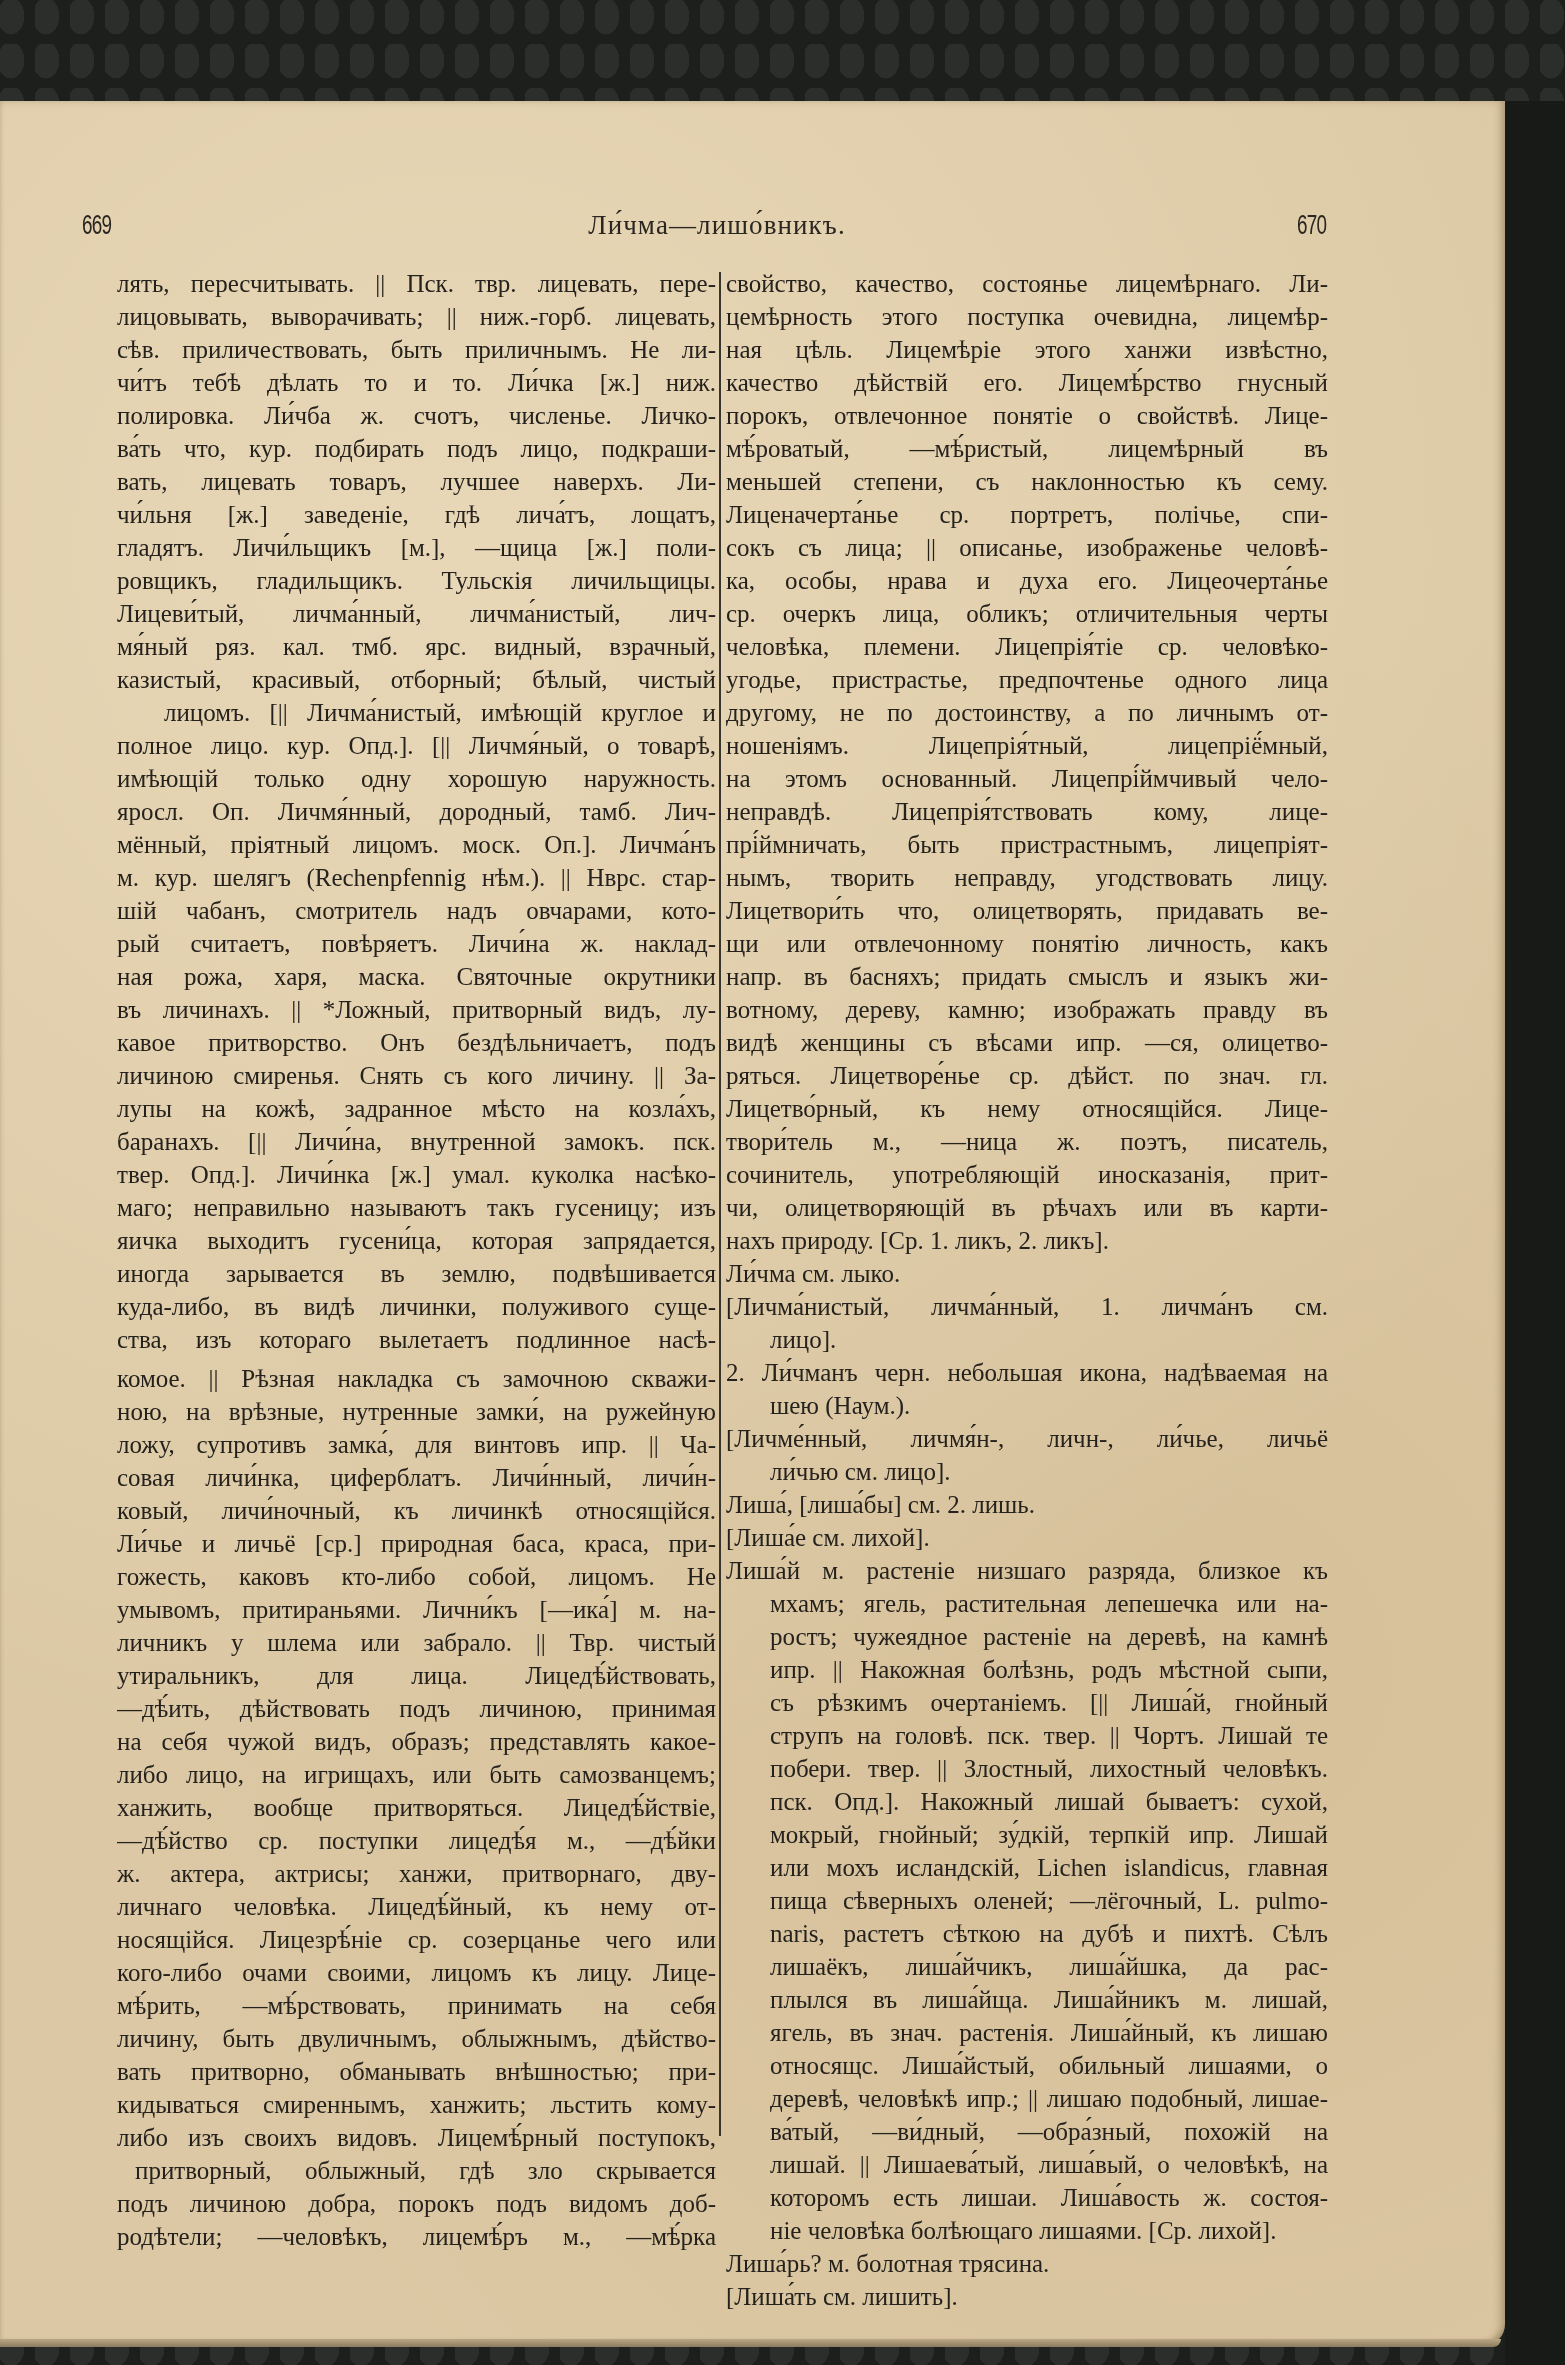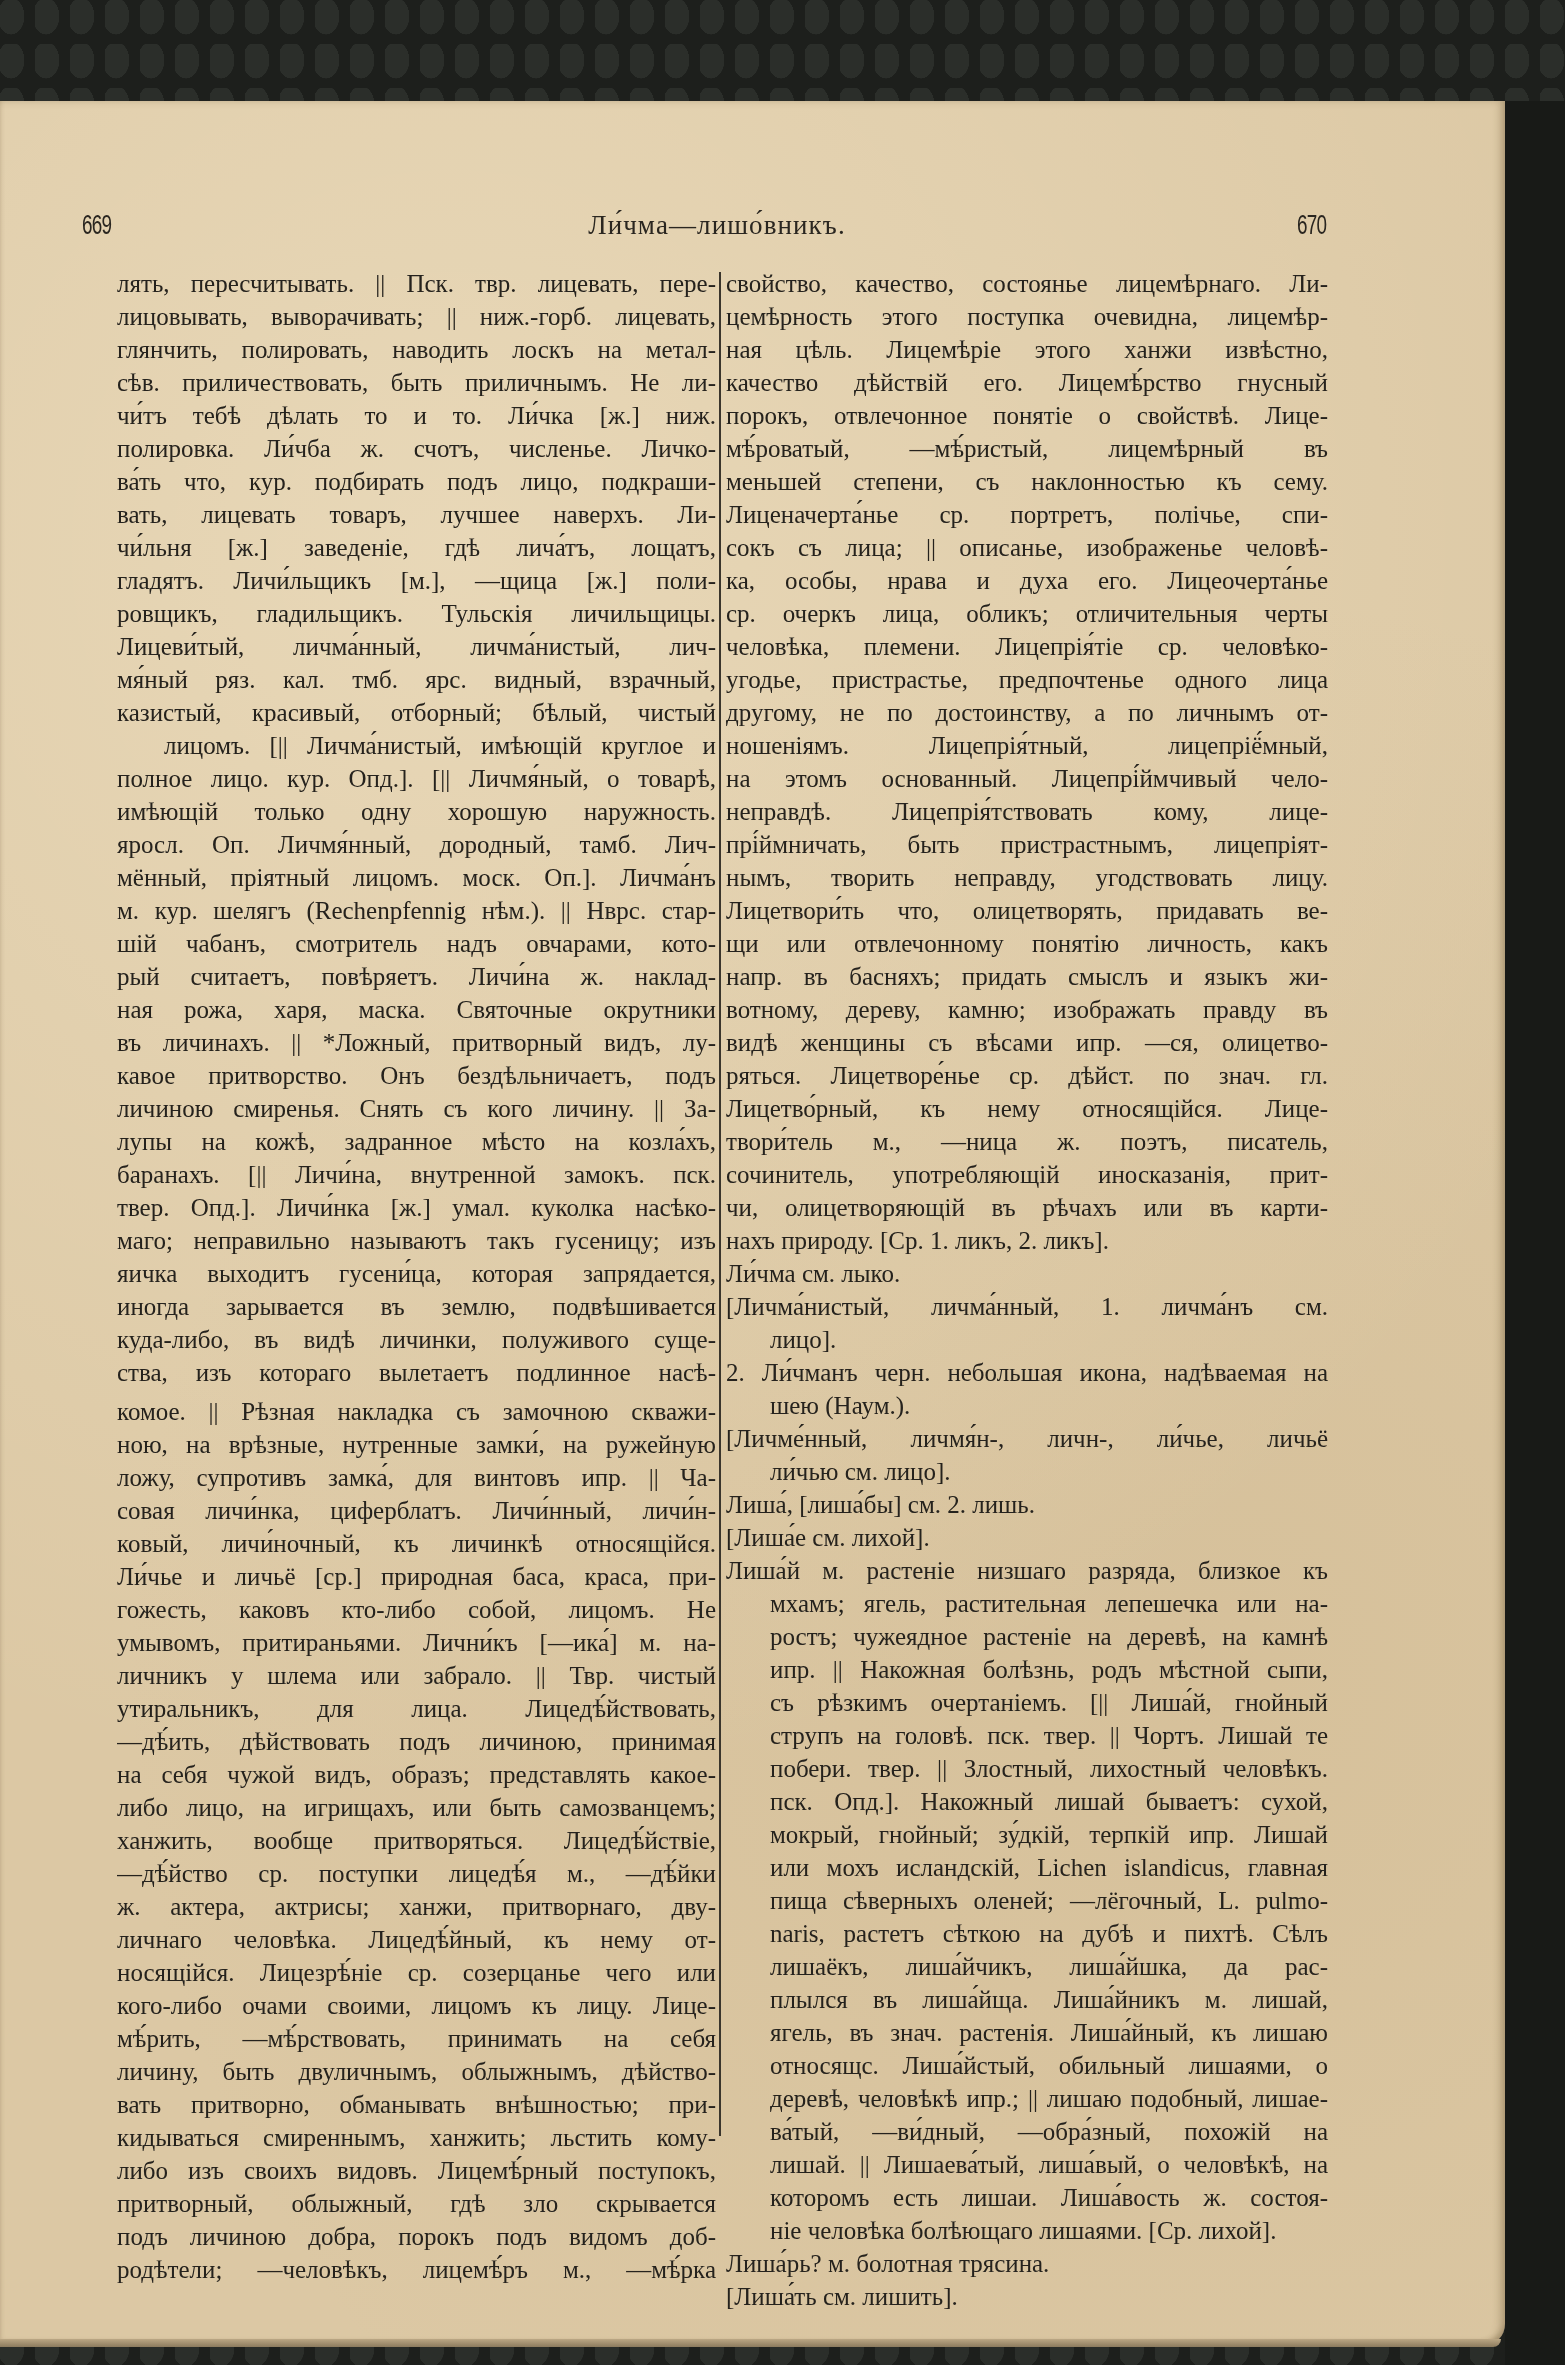--- a/index.html
+++ b/index.html
@@ -77,21 +77,20 @@
 
 <div class="header">
   <span class="pg-left">669</span>
   <span class="running-title">Ли́чма—лишо́вникъ.</span>
   <span class="pg-right">670</span>
 </div>
 
 <div class="column col-left" id="col-left">
     <span class="line" style="display: block;">лять, пересчитывать. || Пск. твр. лицевать, пере-</span>
     <span class="line" style="display: block;">лицовывать, выворачивать; || ниж.-горб. лицевать,</span>
-    <span class="line" style="display: block;">глянчить, полировать, наводить лоскъ на метал-</span>
     <span class="line" style="display: block;">сѣв. приличествовать, быть приличнымъ. Не ли-</span>
     <span class="line" style="display: block;">чи́тъ тебѣ дѣлать то и то. Ли́чка [ж.] ниж.</span>
     <span class="line" style="display: block;">полировка. Ли́чба ж. счотъ, численье. Личко-</span>
     <span class="line" style="display: block;">ва́ть что, кур. подбирать подъ лицо, подкраши-</span>
     <span class="line" style="display: block;">вать, лицевать товаръ, лучшее наверхъ. Ли-</span>
     <span class="line" style="display: block;">чи́льня [ж.] заведеніе, гдѣ лича́тъ, лощатъ,</span>
     <span class="line" style="display: block;">гладятъ. Личи́льщикъ [м.], —щица [ж.] поли-</span>
     <span class="line" style="display: block;">ровщикъ, гладильщикъ. Тульскія личильщицы.</span>
     <span class="line" style="display: block;">Лицеви́тый, личма́нный, личма́нистый, лич-</span>
     <span class="line" style="display: block;">мя́ный ряз. кал. тмб. ярс. видный, взрачный,</span>
@@ -133,21 +132,21 @@
     <span class="line" style="display: block;">—дѣ́йство ср. поступки лицедѣ́я м., —дѣ́йки</span>
     <span class="line" style="display: block;">ж. актера, актрисы; ханжи, притворнаго, дву-</span>
     <span class="line" style="display: block;">личнаго человѣка. Лицедѣ́йный, къ нему от-</span>
     <span class="line" style="display: block;">носящійся. Лицезрѣ́ніе ср. созерцанье чего или</span>
     <span class="line" style="display: block;">кого-либо очами своими, лицомъ къ лицу. Лице-</span>
     <span class="line" style="display: block;">мѣ́рить, —мѣ́рствовать, принимать на себя</span>
     <span class="line" style="display: block;">личину, быть двуличнымъ, облыжнымъ, дѣйство-</span>
     <span class="line" style="display: block;">вать притворно, обманывать внѣшностью; при-</span>
     <span class="line" style="display: block;">кидываться смиреннымъ, ханжить; льстить кому-</span>
     <span class="line" style="display: block;">либо изъ своихъ видовъ. Лицемѣ́рный поступокъ,</span>
-    <span class="line" style="display: block;">притворный, облыжный, гдѣ зло скрывается</span>
+    <span class="line" style="display: block; margin-left: 18px;">притворный, облыжный, гдѣ зло скрывается</span>
     <span class="line" style="display: block;">подъ личиною добра, порокъ подъ видомъ доб-</span>
     <span class="line" style="display: block;">родѣтели; —человѣкъ, лицемѣ́ръ м., —мѣ́рка</span>
   </div>
 <div class="divider"></div>
 <div class="column col-right" id="col-right">
     <span class="line" style="display: block;">свойство, качество, состоянье лицемѣрнаго. Ли-</span>
     <span class="line" style="display: block;">цемѣрность этого поступка очевидна, лицемѣр-</span>
     <span class="line" style="display: block;">ная цѣль. Лицемѣріе этого ханжи извѣстно,</span>
     <span class="line" style="display: block;">качество дѣйствій его. Лицемѣ́рство гнусный</span>
     <span class="line" style="display: block;">порокъ, отвлечонное понятіе о свойствѣ. Лице-</span>

